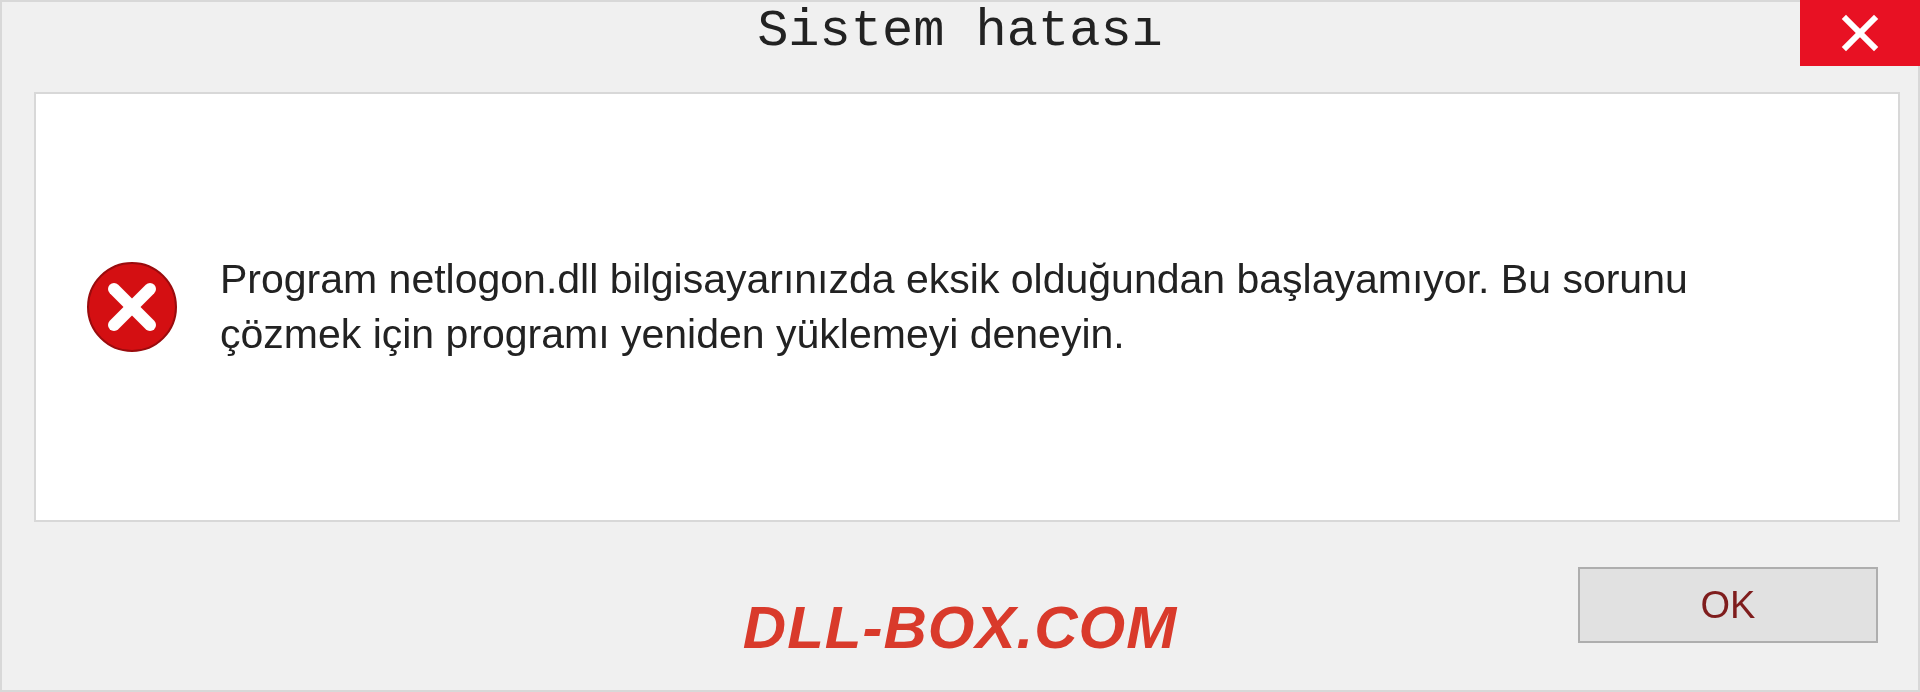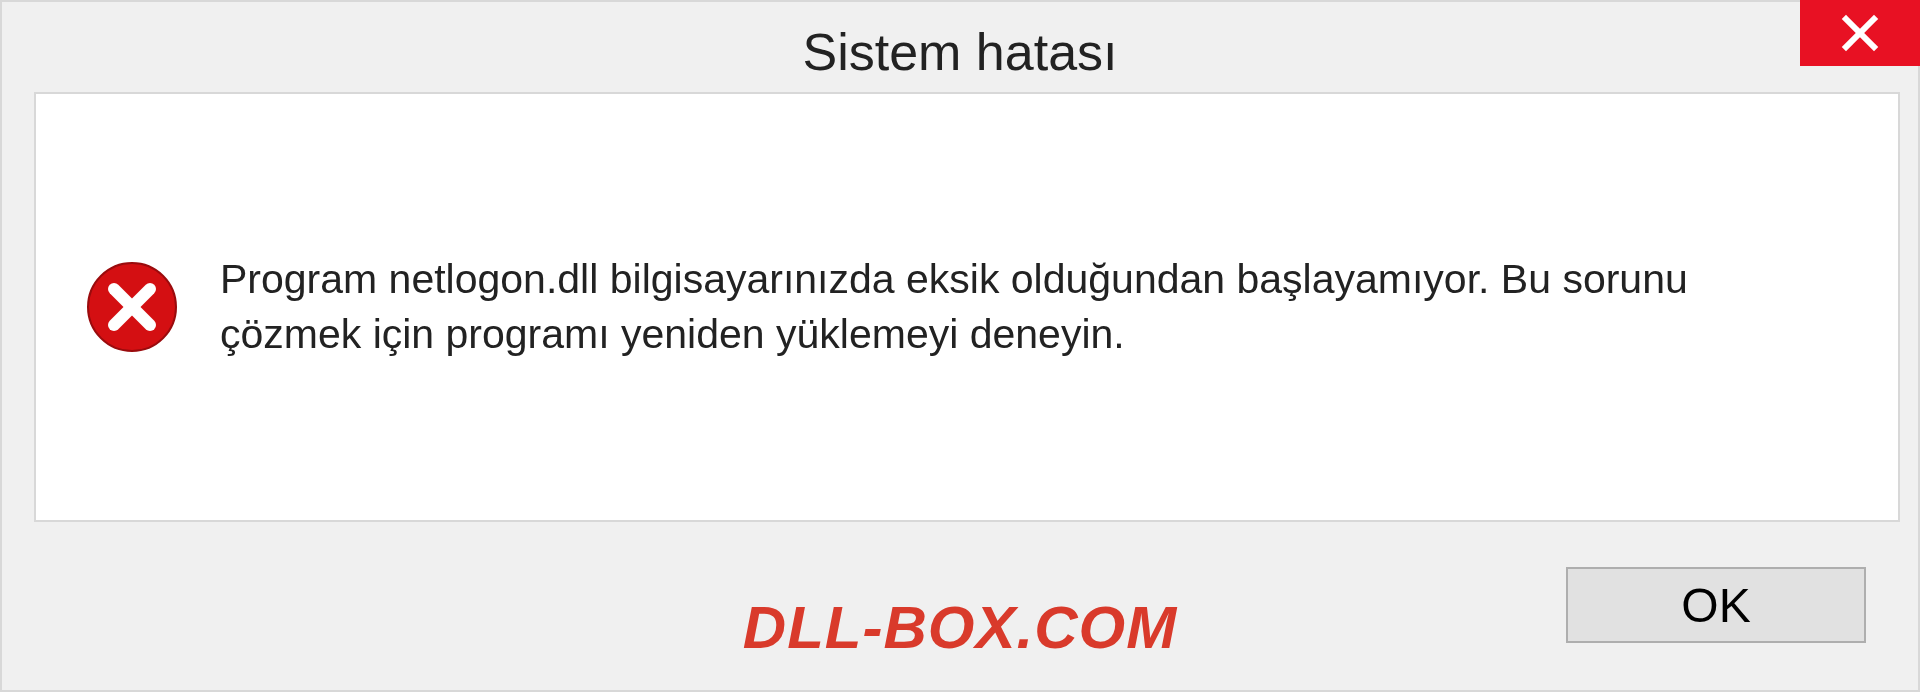--- a/index.html
+++ b/index.html
@@ -17,23 +17,24 @@
     .dialog {
       width: 1920px;
       height: 692px;
       background: #f0f0f0;
       border: 2px solid #d8d8d8;
       position: relative;
     }
     .titlebar {
       height: 80px;
       display: flex;
-      align-items: flex-end;
+      align-items: flex-start;
       justify-content: center;
       position: relative;
+      font-family: Liberation Mono, monospace;
     }
     .title {
       font-size: 52px;
       color: #222;
       font-weight: 400;
     }
     .close-btn {
       position: absolute;
       top: -2px;
       right: -2px;
@@ -76,41 +77,41 @@
     }
     .footer {
       position: absolute;
       bottom: 0;
       left: 0;
       right: 0;
       height: 150px;
       display: flex;
       align-items: center;
       justify-content: flex-end;
-      padding: 0 52px 20px 40px;
+      padding: 0 40px 20px 40px;
     }
     .watermark {
       position: absolute;
       left: 50%;
       transform: translateX(-50%);
       bottom: 28px;
       font-size: 60px;
       font-weight: 900;
       font-style: italic;
       color: #d93a2b;
       letter-spacing: 1px;
       font-family: Arial, sans-serif;
     }
     .ok-btn {
       width: 300px;
       height: 76px;
       background: #e1e1e1;
       border: 2px solid #aeaeae;
-      font-size: 48px;
-      color: #000000;
+      font-size: 38px;
+      color: #7f1d1d;
       cursor: pointer;
       display: flex;
       align-items: center;
       justify-content: center;
       font-family: inherit;
     }
   </style>
 </head>
 <body>
 

